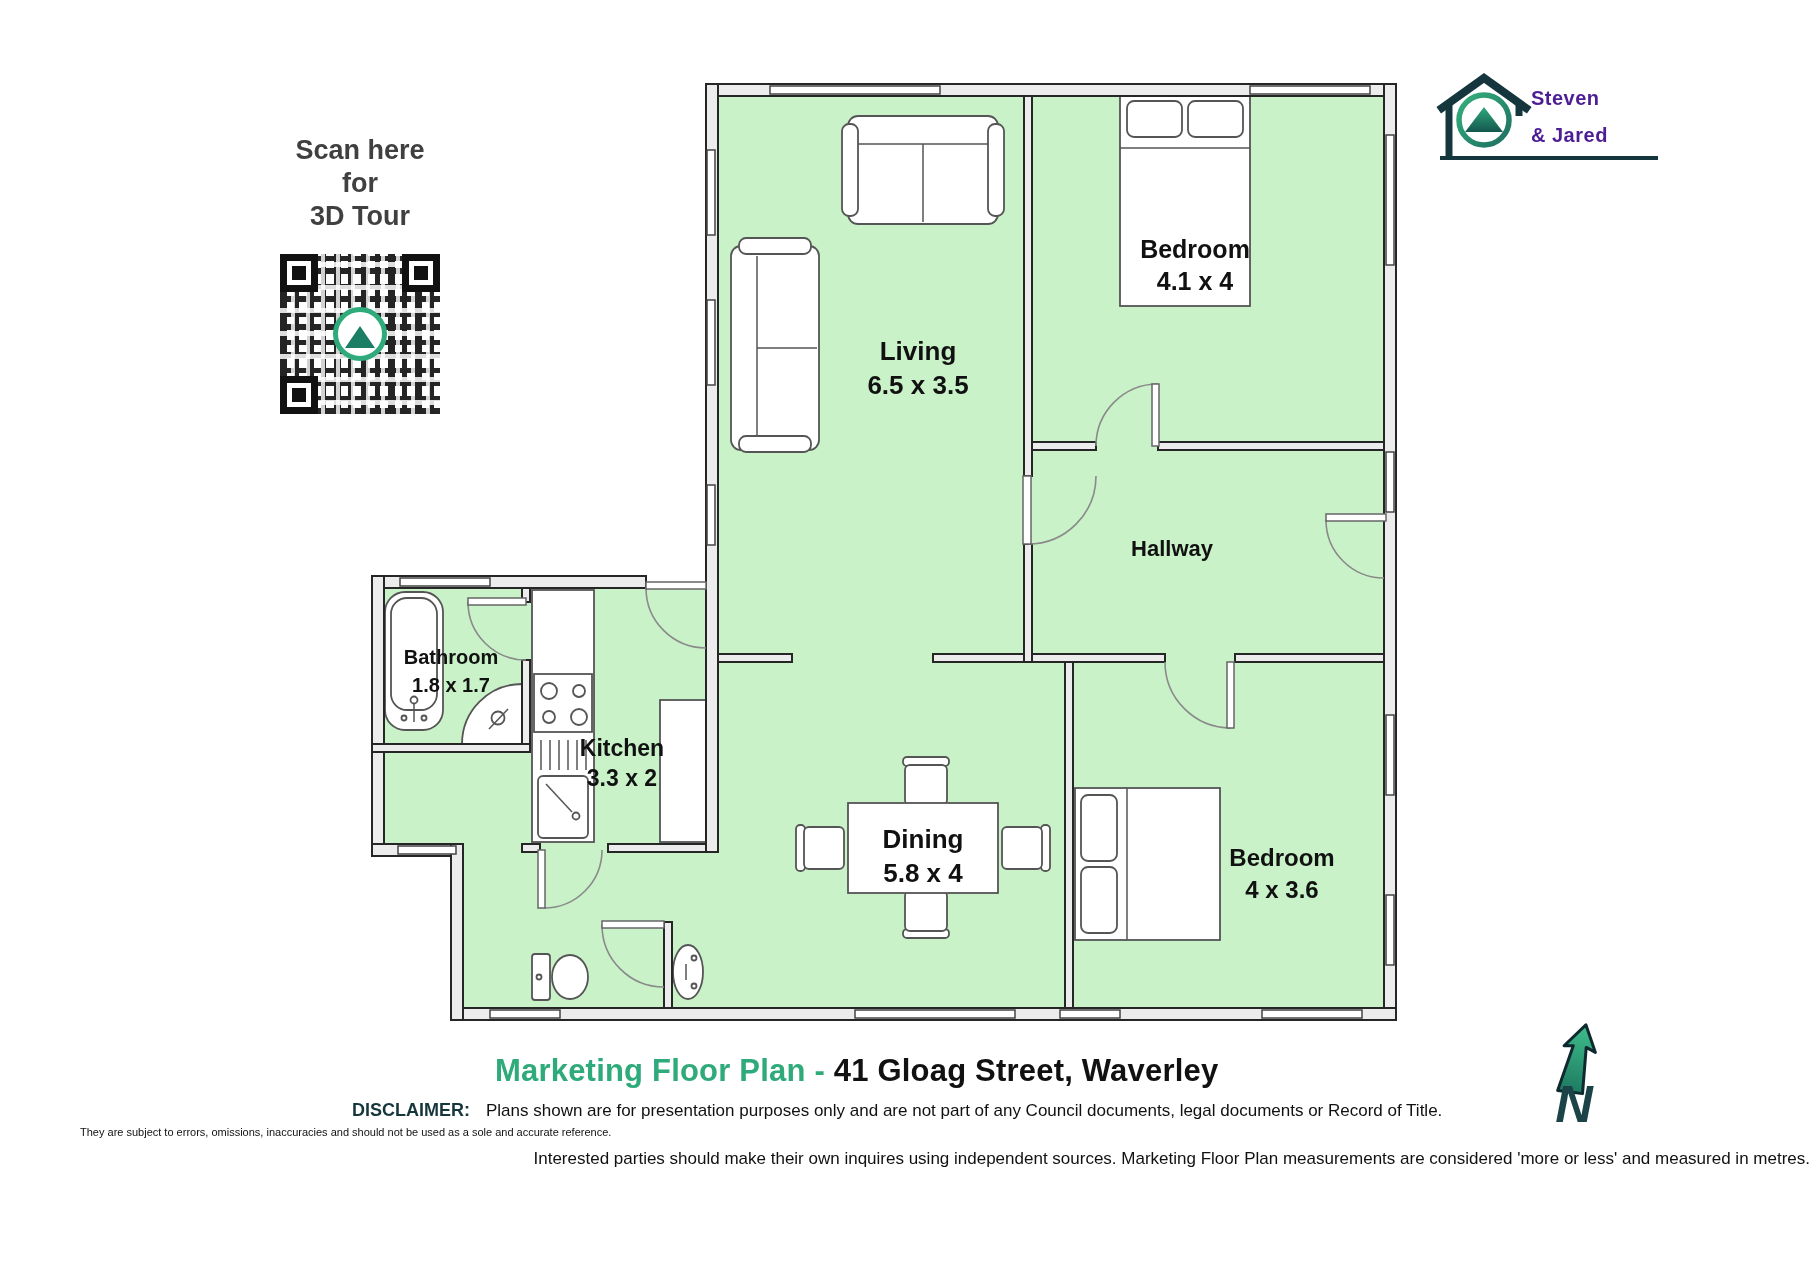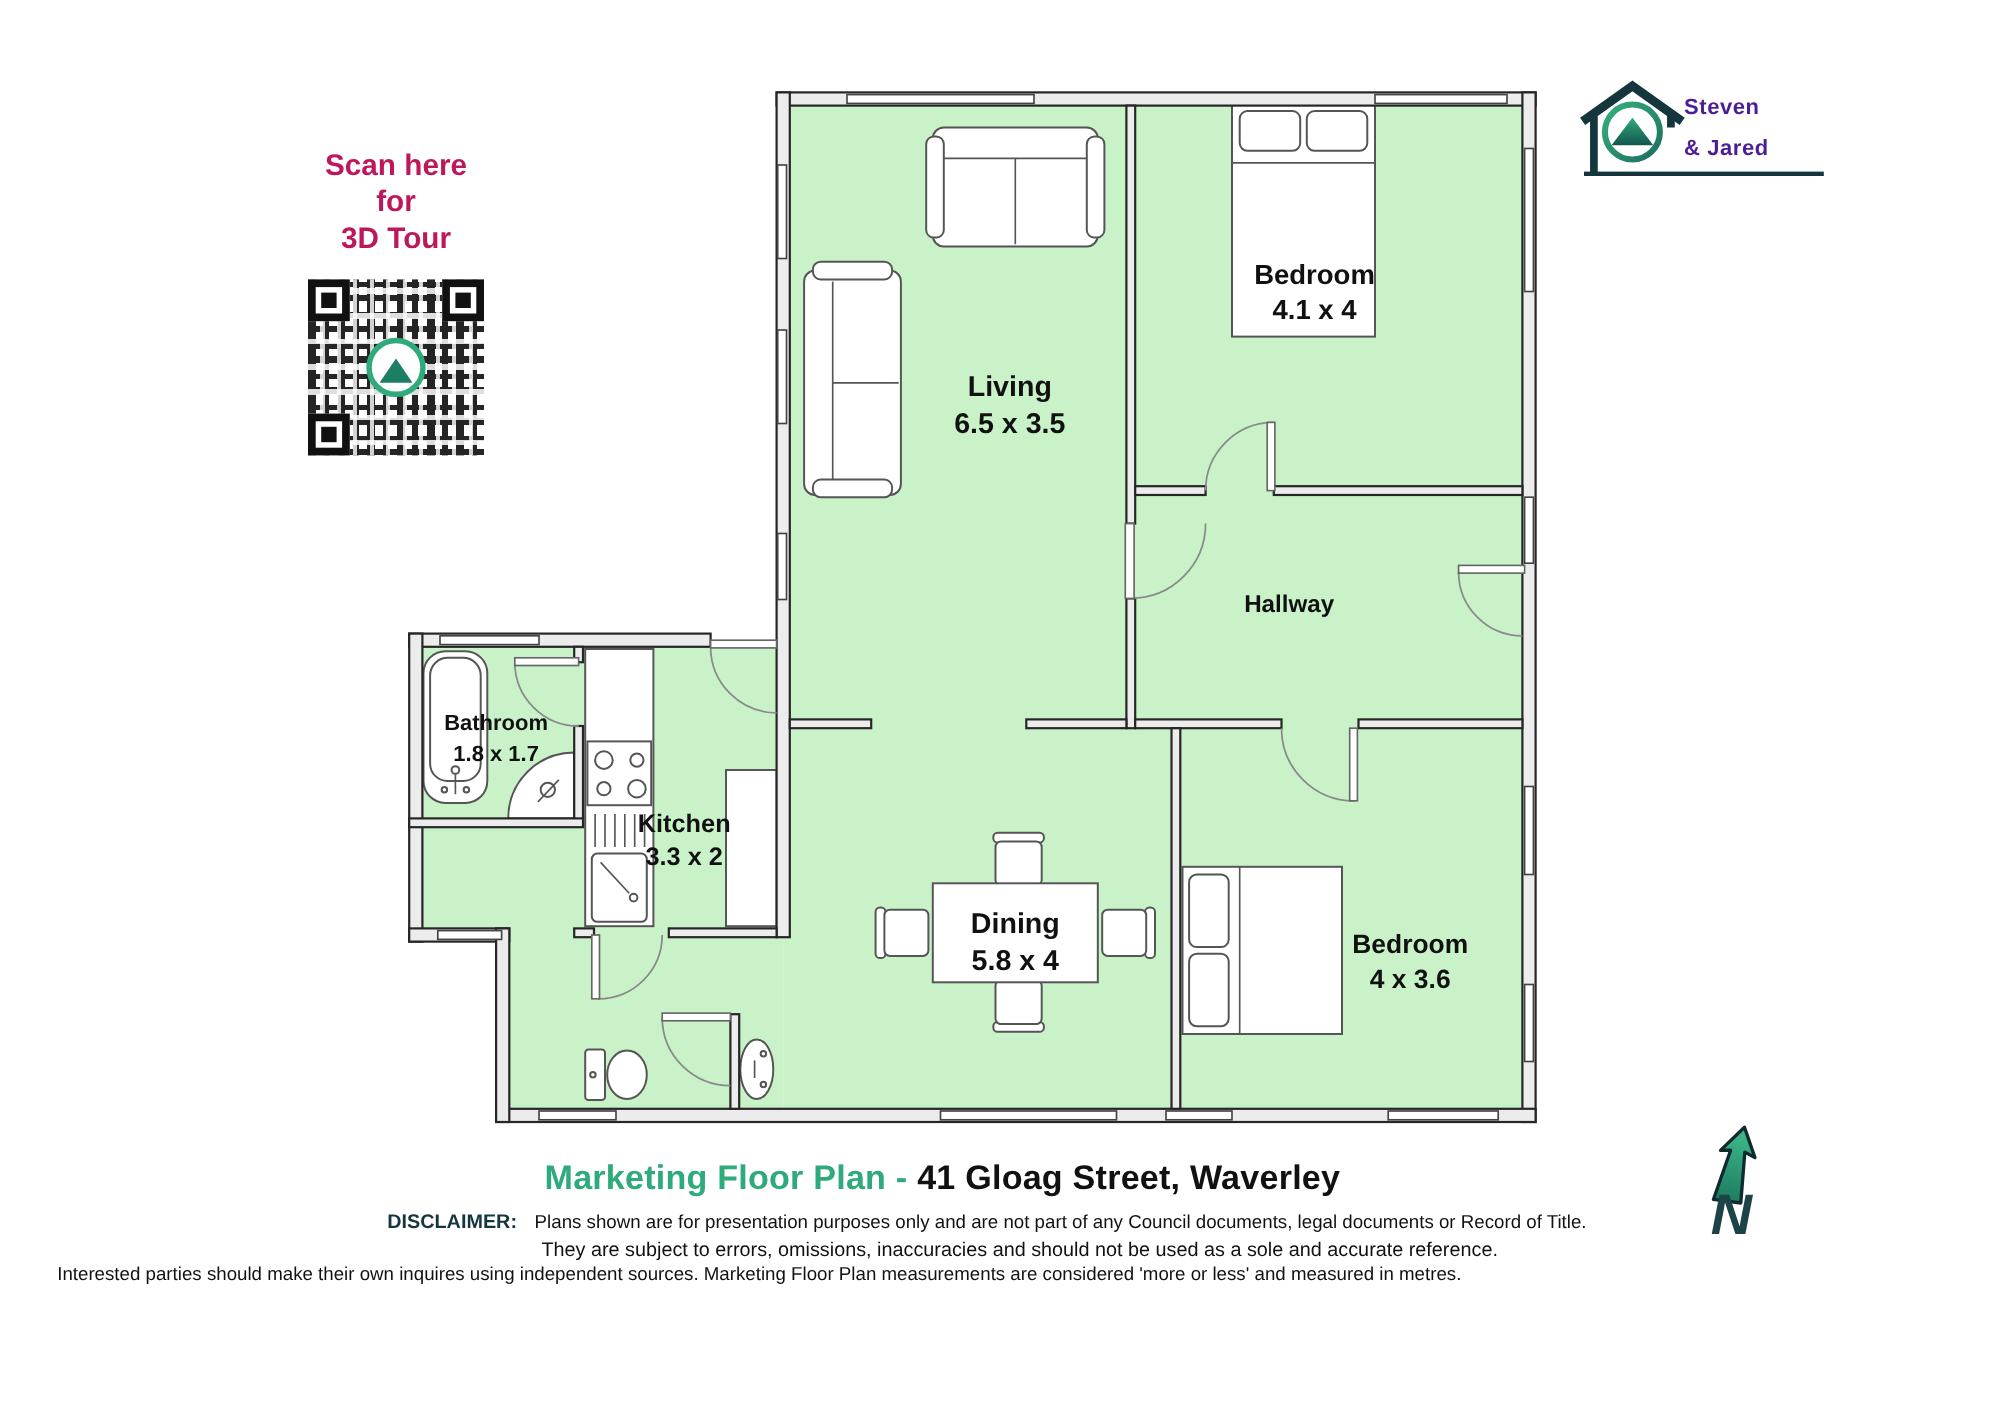--- a/index.html
+++ b/index.html
@@ -2,21 +2,21 @@
 <html><head>
 <meta charset="utf-8">
 <style>
   html,body{margin:0;padding:0;background:#fff;}
   .canvas{position:relative;width:1810px;height:1280px;background:#ffffff;overflow:hidden;
           font-family:"Liberation Sans",sans-serif;}
   .plan-svg{position:absolute;left:0;top:0;}
 
   
   .scan-text{position:absolute;left:255px;top:134px;width:210px;text-align:center;
-             color:#be185d;font-weight:bold;font-size:27px;line-height:33px;}
+             color:#404040;font-weight:bold;font-size:27px;line-height:33px;}
   .qr{position:absolute;left:278px;top:252px;width:164px;height:164px;background:#fff;}
   .qr-noise{position:absolute;inset:2px;
      background-image:
        repeating-linear-gradient(90deg,#121212 0 7px,transparent 7px 14px,#121212 14px 19px,transparent 19px 27px),
        repeating-linear-gradient(0deg,#141414 0 6px,#fff 6px 13px,#141414 13px 18px,#fff 18px 28px);
      opacity:.92;}
   .qr-break{position:absolute;inset:2px;
      background-image:repeating-linear-gradient(0deg,transparent 0 9px,rgba(255,255,255,.85) 9px 14px,transparent 14px 23px),
        repeating-linear-gradient(90deg,transparent 0 11px,rgba(255,255,255,.8) 11px 15px);}
   .qr-finder{position:absolute;width:38px;height:38px;border:7px solid #111;background:#fff;box-sizing:border-box;}
@@ -33,23 +33,23 @@
   .logo-name{position:absolute;left:1531px;top:80px;color:#4c1d95;font-weight:bold;
              font-size:20px;line-height:37px;letter-spacing:.5px;}
   .logo-underline{position:absolute;left:1440px;top:156px;width:218px;height:4px;background:#16363D;}
 
   
   .title-line{position:absolute;left:495px;top:1053px;white-space:nowrap;
               font-size:31px;font-weight:bold;letter-spacing:.2px;}
   .title-prefix{color:#2EAA7B;} .title-address{color:#111;}
   .disc-line1{position:absolute;left:352px;top:1100px;white-space:nowrap;font-size:17px;color:#111;}
   .disc-label{color:#16363D;font-weight:bold;font-size:18px;margin-right:16px;}
-  .disc-line2{position:absolute;left:0;top:1126px;width:1810px;text-align:center;
-              padding-left:44px;box-sizing:border-box;font-size:18px;color:#111;}
-  .disc-line3{position:absolute;left:0;top:1149px;width:1810px;text-align:left;
+  .disc-line2{position:absolute;left:0;top:1126px;width:1810px;text-align:left;
+              padding-left:80px;box-sizing:border-box;font-size:11px;color:#111;}
+  .disc-line3{position:absolute;left:0;top:1149px;width:1810px;text-align:right;
               padding-left:52px;box-sizing:border-box;font-size:17px;color:#111;}
 
   
   .floor{fill:#C9F2C9;}
   .wall{fill:#ECECEC;stroke:#262626;stroke-width:2;}
   .win{fill:#FFFFFF;stroke:#444;stroke-width:1.5;}
   .furn{fill:#FFFFFF;stroke:#555;stroke-width:1.8;}
   .furn-line{stroke:#555;stroke-width:1.5;fill:none;}
   .leaf{fill:#FFFFFF;stroke:#666;stroke-width:1.5;}
   .arc{fill:none;stroke:#8a8a8a;stroke-width:1.6;}

